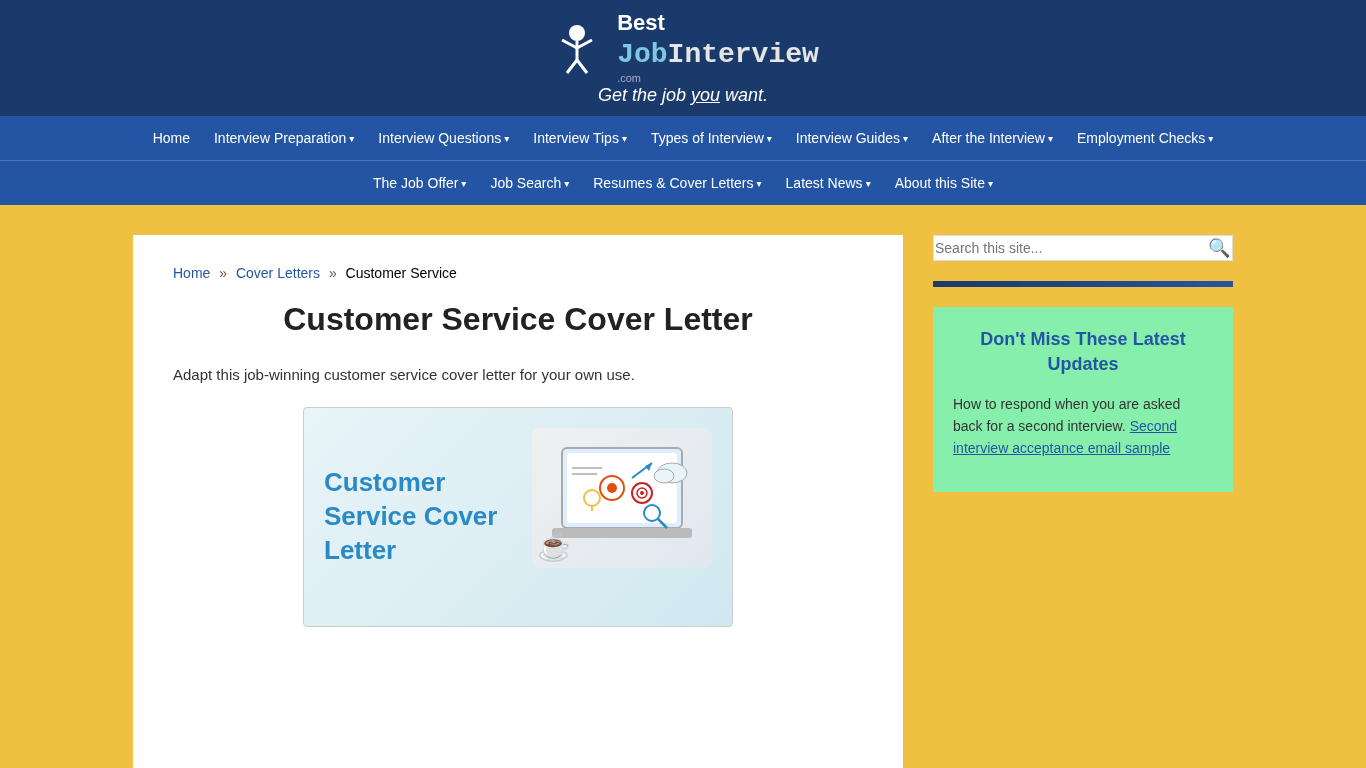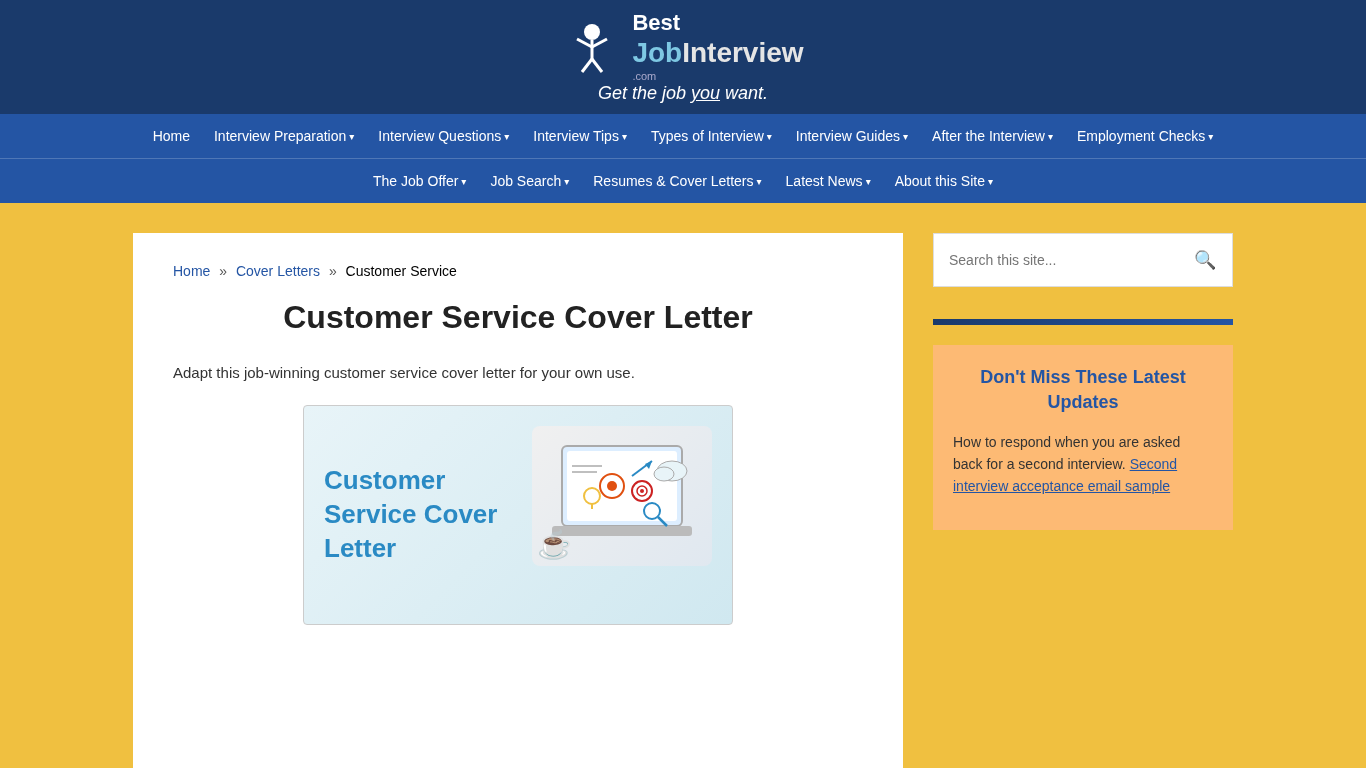--- a/index.html
+++ b/index.html
@@ -22,21 +22,21 @@
     .logo-icon {
       width: 60px;
       height: 60px;
     }
     .logo-text {
       color: white;
       line-height: 1.2;
     }
     .logo-text .best { font-size: 22px; font-weight: bold; }
     .logo-text .job-interview { font-size: 28px; font-weight: bold; }
-    .logo-text .job-interview span { color: #7ec8e3; }
+    .logo-text .job-interview span { color: #7ec8e3; font-family: Liberation Mono, monospace; }
     .logo-text .dot-com { font-size: 11px; color: #aac; }
     .tagline {
       color: white;
       font-style: italic;
       font-size: 18px;
     }
     .tagline u { text-decoration: underline; }
 
     
     .nav-bar {
@@ -155,25 +155,25 @@
 
     
     .sidebar {
       width: 300px;
       flex-shrink: 0;
     }
 
     
     .search-box {
       background: white;
-      padding: 15px;
+      padding: 1px;
       display: flex;
       align-items: center;
       border: 1px solid #ddd;
-      margin-bottom: 32px;
+      margin-bottom: 20px;
     }
     .search-input {
       flex: 1;
       border: none;
       outline: none;
       font-size: 14px;
       color: #999;
     }
     .search-btn {
       background: none;
@@ -185,21 +185,21 @@
 
     
     .sidebar-accent {
       height: 6px;
       background: linear-gradient(to right, #1a3a6b, #2455a4);
       margin-bottom: 20px;
     }
 
     
     .sidebar-widget {
-      background: #fdba74;
+      background: #86efac;
       padding: 20px;
     }
     .widget-title {
       font-size: 18px;
       font-weight: bold;
       color: #2455a4;
       text-align: center;
       margin-bottom: 15px;
       line-height: 1.4;
     }

